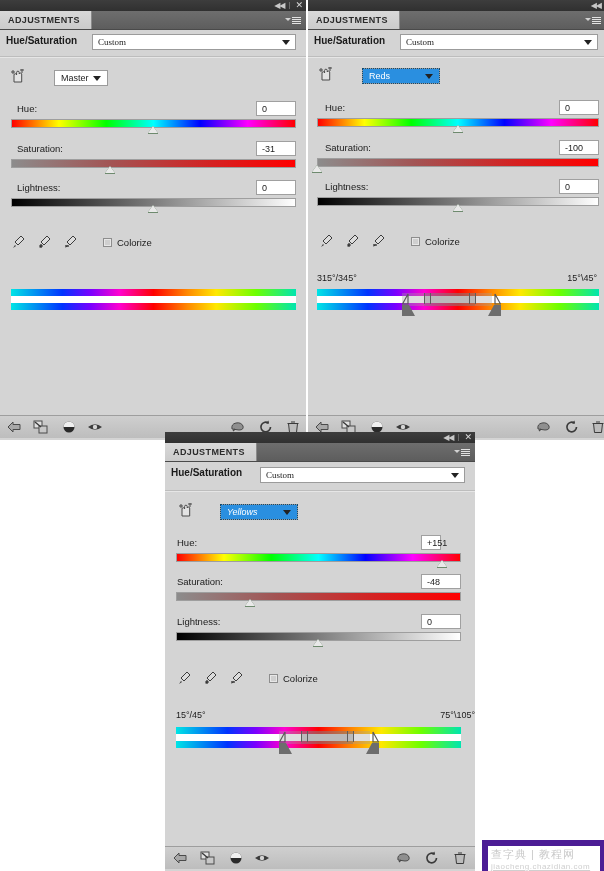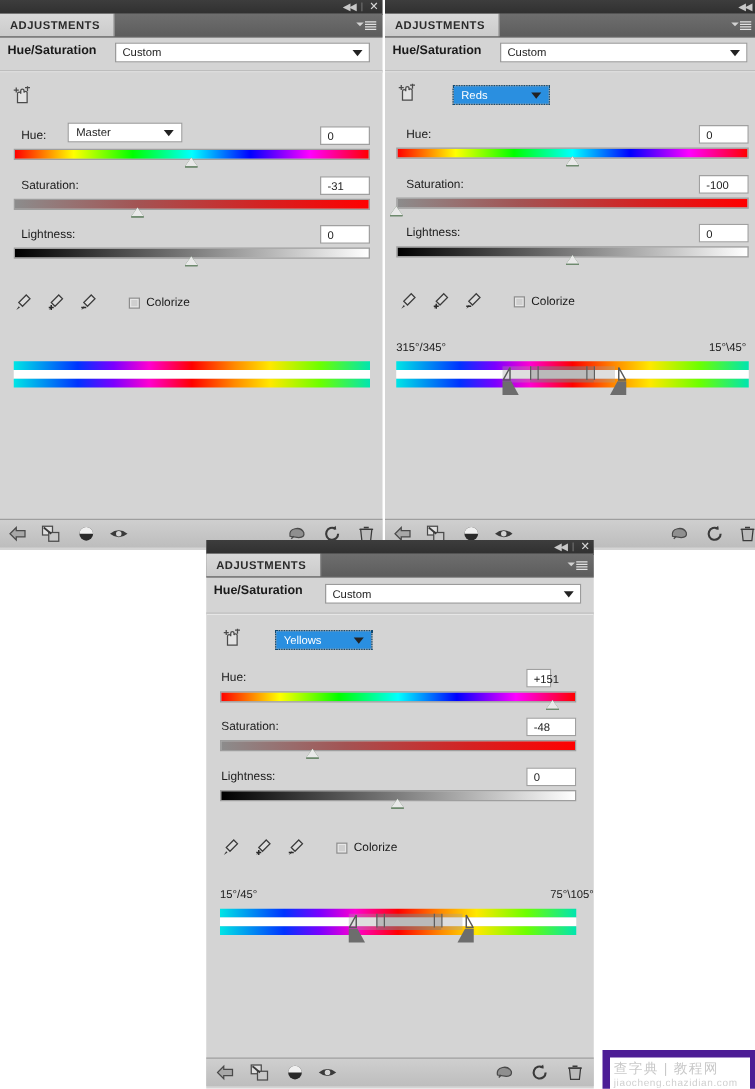--- a/index.html
+++ b/index.html
@@ -43,21 +43,21 @@
   .tm-caret{width:0;height:0;border-left:3px solid transparent;border-right:3px solid transparent;border-top:3px solid #d2d2d2;margin-bottom:1px;}
   .tm-lines{display:flex;flex-direction:column;gap:1px;}
   .tm-lines i{display:block;width:9px;height:1px;background:#e2e2e2;}
 
   
   .presetrow{position:absolute;left:0;width:100%;height:24px;}
   .preset-label{position:absolute;left:6px;top:5px;font-size:10px;font-weight:bold;color:#1a1a1a;}
   .preset-select{
     position:absolute;height:16px;background:#fff;border:1px solid #9b9b9b;
     box-sizing:border-box;display:flex;align-items:center;
-    font-size:9px;color:#222;padding-left:5px;
+    font-size:9px;color:#222;padding-left:5px;font-family:Liberation Serif, serif;
   }
   .preset-select .caret{
     position:absolute;right:5px;width:0;height:0;
     border-left:4px solid transparent;border-right:4px solid transparent;border-top:5px solid #222;
   }
   .divider{position:absolute;left:0;width:100%;height:1px;background:#bdbdbd;border-bottom:1px solid #e6e6e6;}
 
   
   .scrub-icon{position:absolute;width:20px;height:18px;}
   .chan-select{
@@ -116,21 +116,21 @@
 
   
   .bottombar{
     position:absolute;left:0;width:100%;height:22px;
     background:linear-gradient(#cfcfcf,#bdbdbd);
     border-top:1px solid #9e9e9e;
   }
   .bt-ico{position:absolute;top:4px;width:16px;height:14px;}
 
   .wm{position:absolute;font-size:11px;color:#c9c9c9;letter-spacing:1px;}
-  .wm2{position:absolute;font-size:8px;color:#cfcfcf;letter-spacing:.5px;}
+  .wm2{position:absolute;font-size:8px;color:#cfcfcf;letter-spacing:.5px;text-decoration:underline;}
   .wmbox{position:absolute;border:6px solid #4c1d95;}
 </style>
 </head>
 <body>
 
 <div class="panel" style="left:0;top:0;width:306px;height:440px;">
 
   <div class="titlebar">
     <div class="tb-ctrls">
       <span class="tb-collapse">◀◀</span>
@@ -160,21 +160,21 @@
       <span>Custom</span>
       <span class="caret"></span>
     </div>
   </div>
   <div class="divider" style="top:56px;"></div>
 
   <svg class="scrub-icon" style="left:8px;top:68px;" viewBox="0 0 20 18">
     <path d="M6 14 L6 7 a1.3 1.3 0 012.6 0 L8.6 4.5 a1.3 1.3 0 012.6 0 L11.2 6 a1.3 1.3 0 012.5 0 L13.7 14 z" fill="#e3e3e3" stroke="#4a4a4a" stroke-width="1"></path>
     <path d="M3 4 h4 M5 2 v4 M12 2 h4 M14 1 v4" stroke="#4a4a4a" stroke-width="1" fill="none"></path>
   </svg>
-  <div class="chan-select" style="left:54px;top:70px;width:92px;margin-top:28px;">
+  <div class="chan-select" style="left:54px;top:70px;width:54px;">
     <span class="txt">Master</span>
     <span class="caret"></span>
   </div>
 
   <span class="sl-label" style="left:17px;top:103px;">Hue:</span>
   <div class="sl-value" style="left:256px;top:101px;width:40px;">
     <span>0</span>
   </div>
   <div class="track hue" style="left:11px;top:119px;width:285px;"></div>
   <div class="thumb" style="left:148px;top:126px;"></div>
@@ -418,21 +418,21 @@
       <span class="caret"></span>
     </div>
   </div>
   <div class="divider" style="top:58px;"></div>
 
   <svg class="scrub-icon" style="left:11px;top:70px;" viewBox="0 0 20 18">
     <path d="M6 14 L6 7 a1.3 1.3 0 012.6 0 L8.6 4.5 a1.3 1.3 0 012.6 0 L11.2 6 a1.3 1.3 0 012.5 0 L13.7 14 z" fill="#e3e3e3" stroke="#4a4a4a" stroke-width="1"></path>
     <path d="M3 4 h4 M5 2 v4 M12 2 h4 M14 1 v4" stroke="#4a4a4a" stroke-width="1" fill="none"></path>
   </svg>
   <div class="chan-select sel" style="left:55px;top:72px;width:78px;padding-left:0;">
-    <span class="txt" style="padding-left:6px;width:56px;">Yellows</span>
+    <span class="txt" style="padding-left:6px;width:56px;font-style:italic;">Yellows</span>
     <span class="caret"></span>
   </div>
 
   <span class="sl-label" style="left:12px;top:105px;">Hue:</span>
   <div class="sl-value" style="left:256px;top:103px;width:20px;">
     <span>+151</span>
   </div>
   <div class="track hue" style="left:11px;top:121px;width:285px;"></div>
   <div class="thumb" style="left:272px;top:128px;"></div>
 

